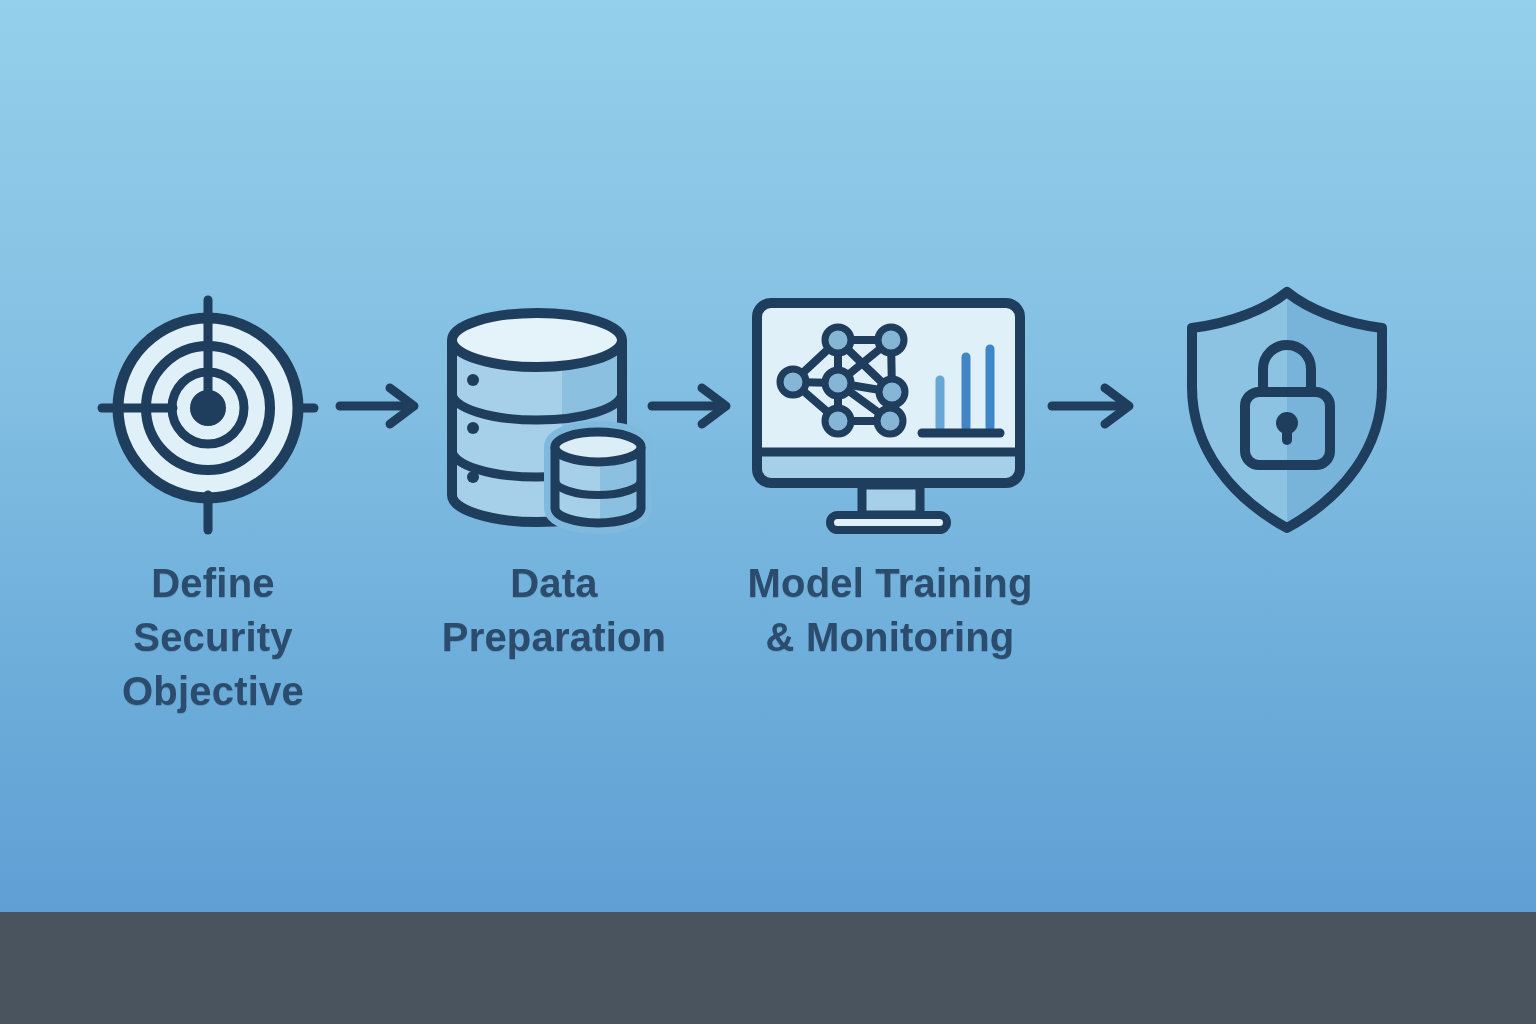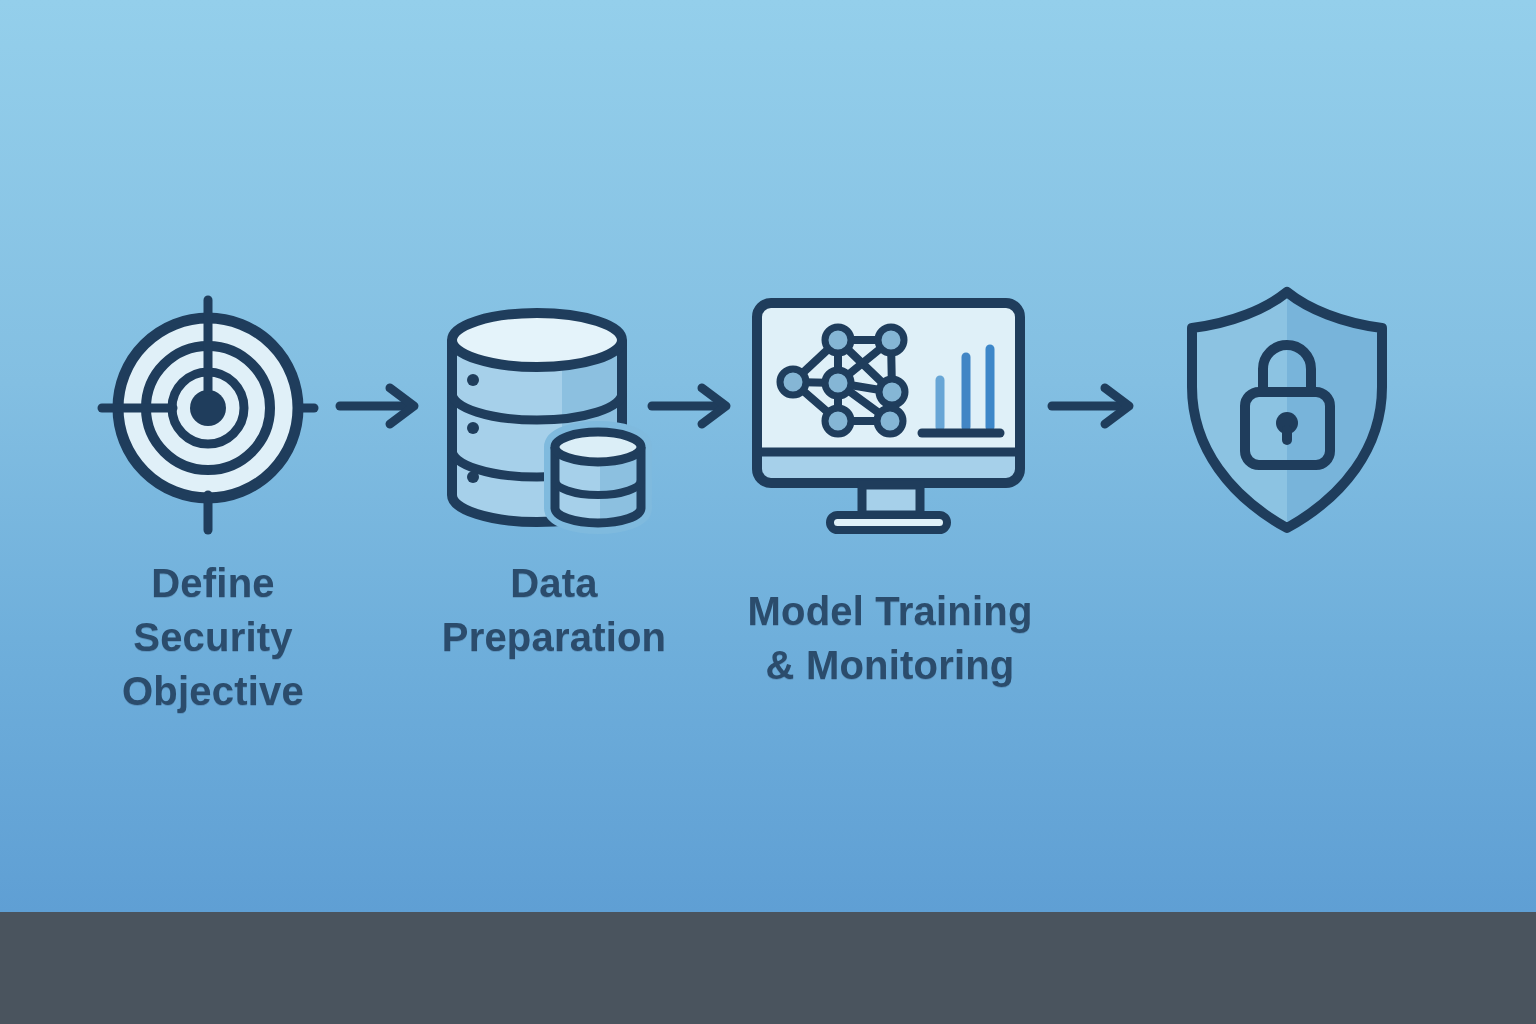--- a/index.html
+++ b/index.html
@@ -151,16 +151,16 @@
       <circle cx="107" cy="138" r="11" fill="#1f3d5c"></circle>
       <rect x="102" y="140" width="10" height="20" rx="5" fill="#1f3d5c"></rect>
     </g>
   </svg>
 
   <div class="stage-label" style="left:33px;">Define
 Security
 Objective</div>
   <div class="stage-label" style="left:374px;">Data
 Preparation</div>
-  <div class="stage-label" style="left:710px;margin-top:28px;">Model Training
+  <div class="stage-label" style="left:710px;">Model Training
 &amp; Monitoring</div>
 
 </div>
 
 </body></html>

